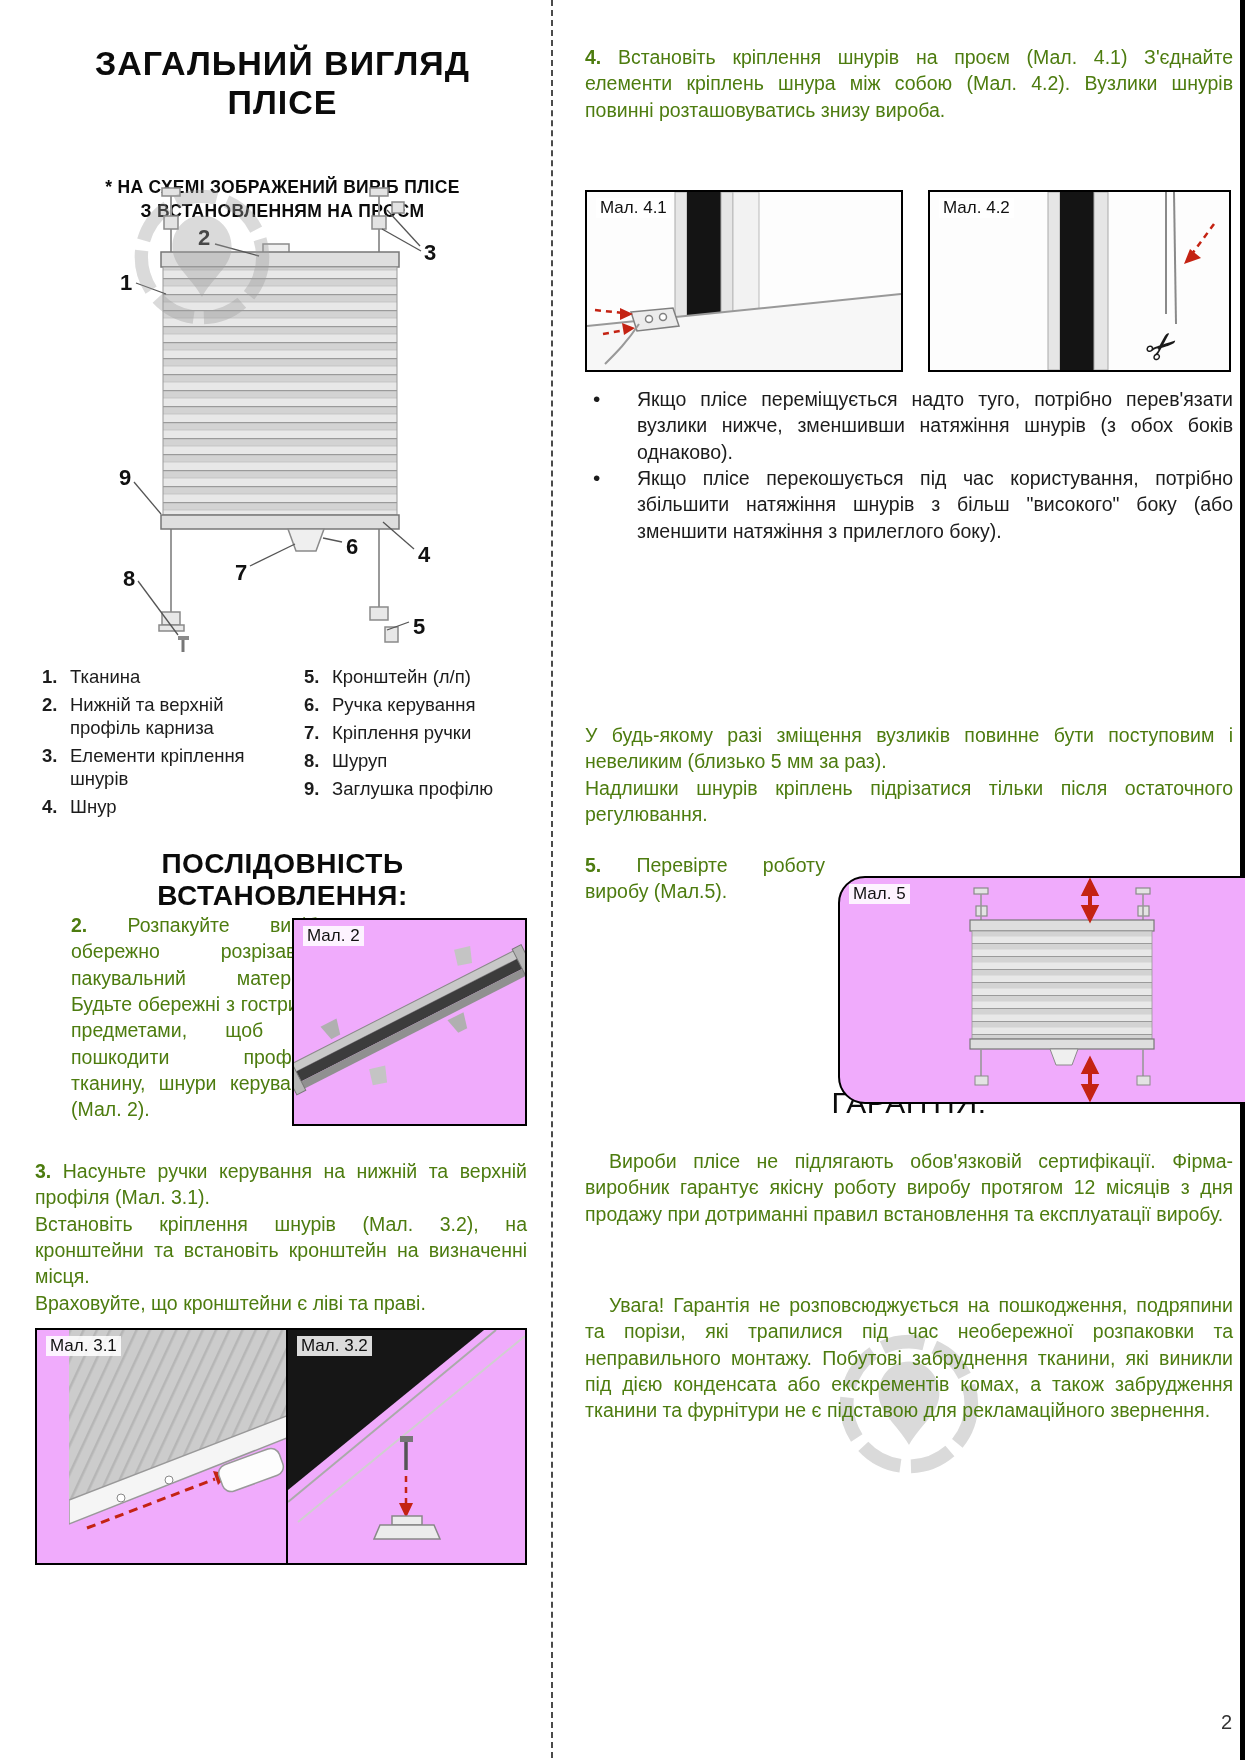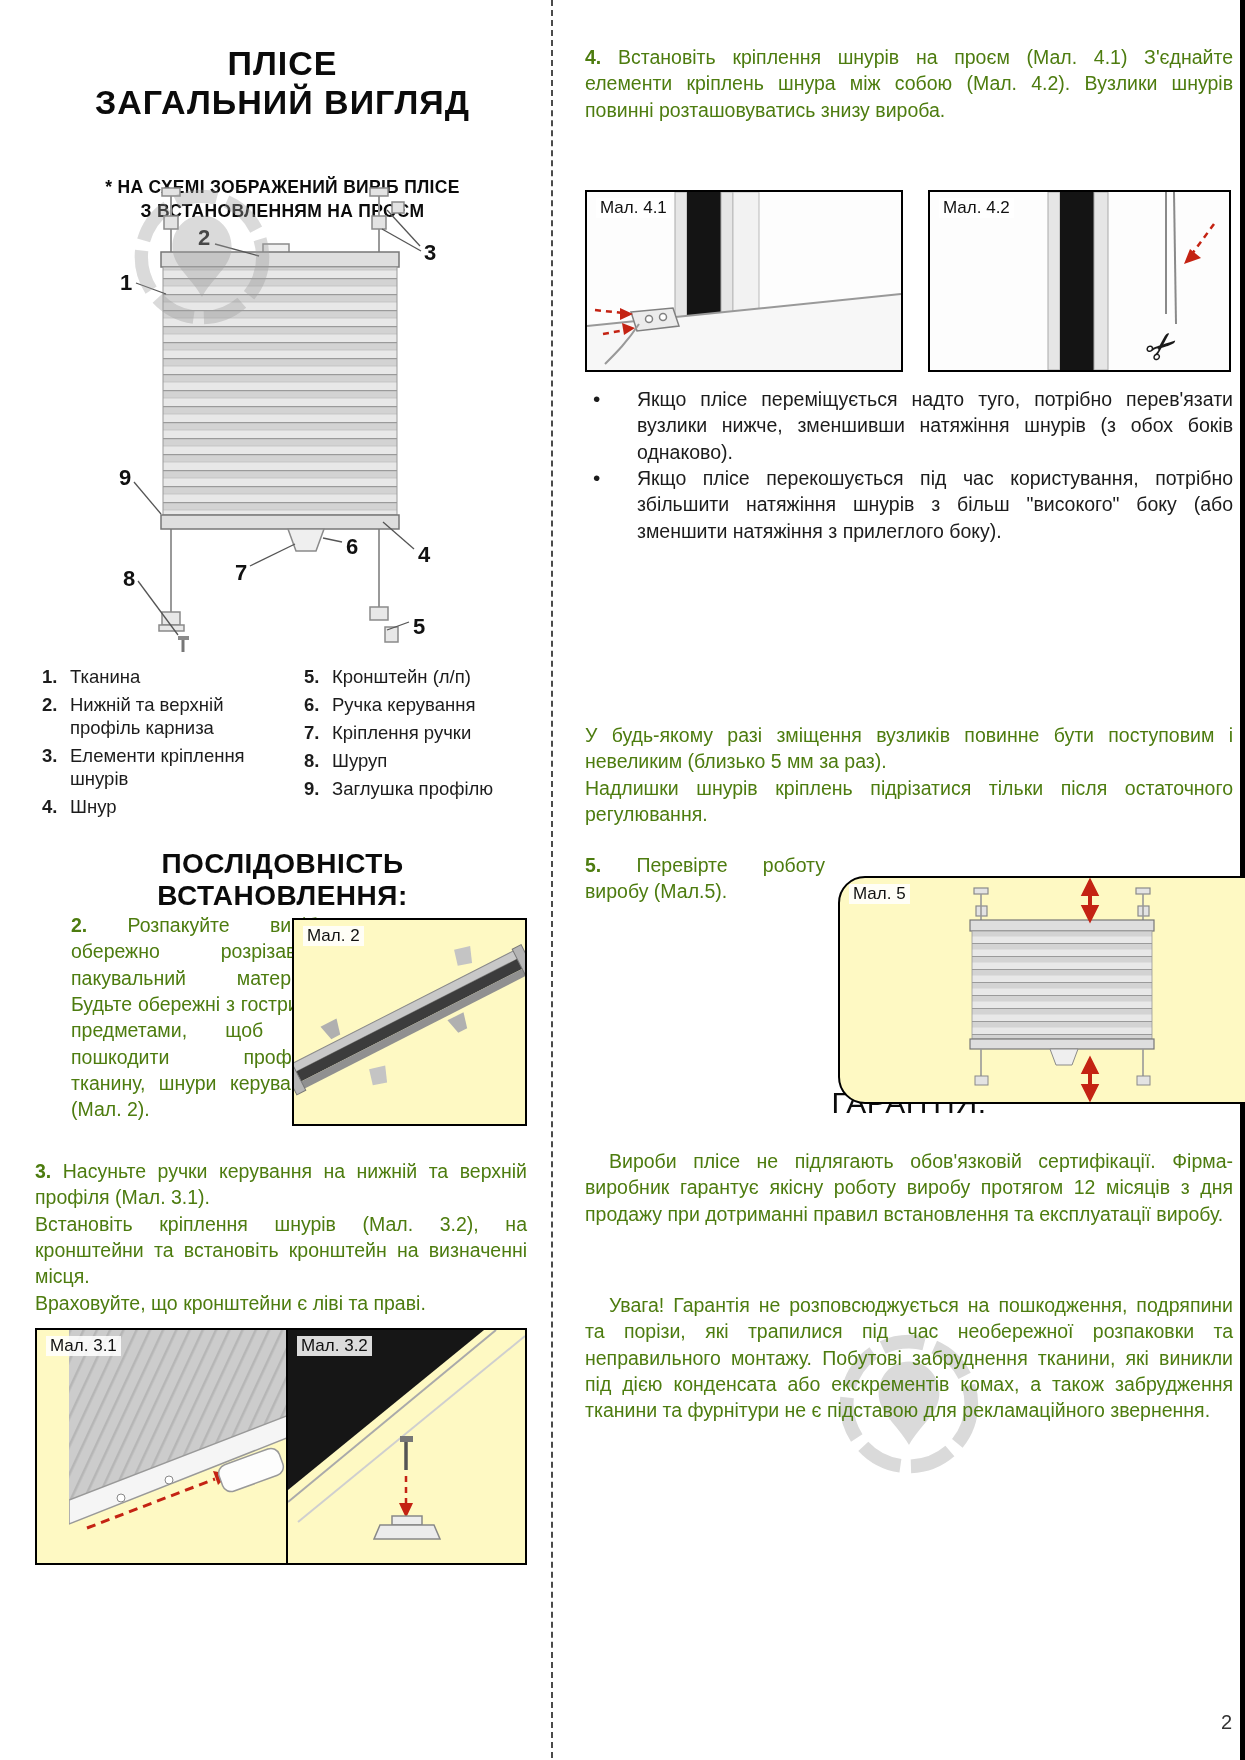--- a/index.html
+++ b/index.html
@@ -24,40 +24,40 @@
 
   .legend { display:flex; gap:36px; font-size:18.5px; line-height:1.24; }
   .legend .col { flex:1; }
   .legend .item { display:grid; grid-template-columns:28px 1fr; margin-bottom:5px; }
   .legend .num { font-weight:bold; }
 
   .bullets { list-style:none; }
   .bullets li { position:relative; padding-left:52px; font-size:19.5px; line-height:1.35; text-align:justify; }
   .bullets li::before { content:"\2022"; position:absolute; left:8px; top:-1px; font-size:21px; }
 
-  .fig { position:absolute; border:2px solid #000; background:#fef9c3; overflow:hidden; z-index:2; }
+  .fig { position:absolute; border:2px solid #000; background:#f0abfc; overflow:hidden; z-index:2; }
   .fig-label { position:absolute; top:6px; left:9px; font-size:17px; color:#111; background:rgba(255,255,255,.85); padding:0 4px; z-index:3; }
 
   .watermark { position:absolute; opacity:.38; pointer-events:none; }
   .wm-front { z-index:4; }
   .wm-back { z-index:0; }
   .text-layer { z-index:2; }
 </style>
 </head>
 <body>
 
 <div class="page">
 
   <div class="divider-dashed"></div>
   <div class="edge-bar"></div>
   <div class="page-number">2</div>
 
   <div class="abs page-title" style="left:35px; top:44px; width:495px;">
+    <div>ЗАГАЛЬНИЙ ВИГЛЯД</div>
     <div>ПЛІСЕ</div>
-    <div>ЗАГАЛЬНИЙ ВИГЛЯД</div>
   </div>
 
   <div class="abs page-subtitle" style="left:35px; top:135px; width:495px;">
     <div>* НА СХЕМІ ЗОБРАЖЕНИЙ ВИРІБ ПЛІСЕ</div>
     <div>З ВСТАНОВЛЕННЯМ НА ПРОЄМ</div>
   </div>
 
   <svg class="abs" style="left:35px; top:182px; z-index:2;" width="495" height="478" viewBox="0 0 495 478">
     <defs>
       <pattern id="pl1" width="12" height="16" patternUnits="userSpaceOnUse">

